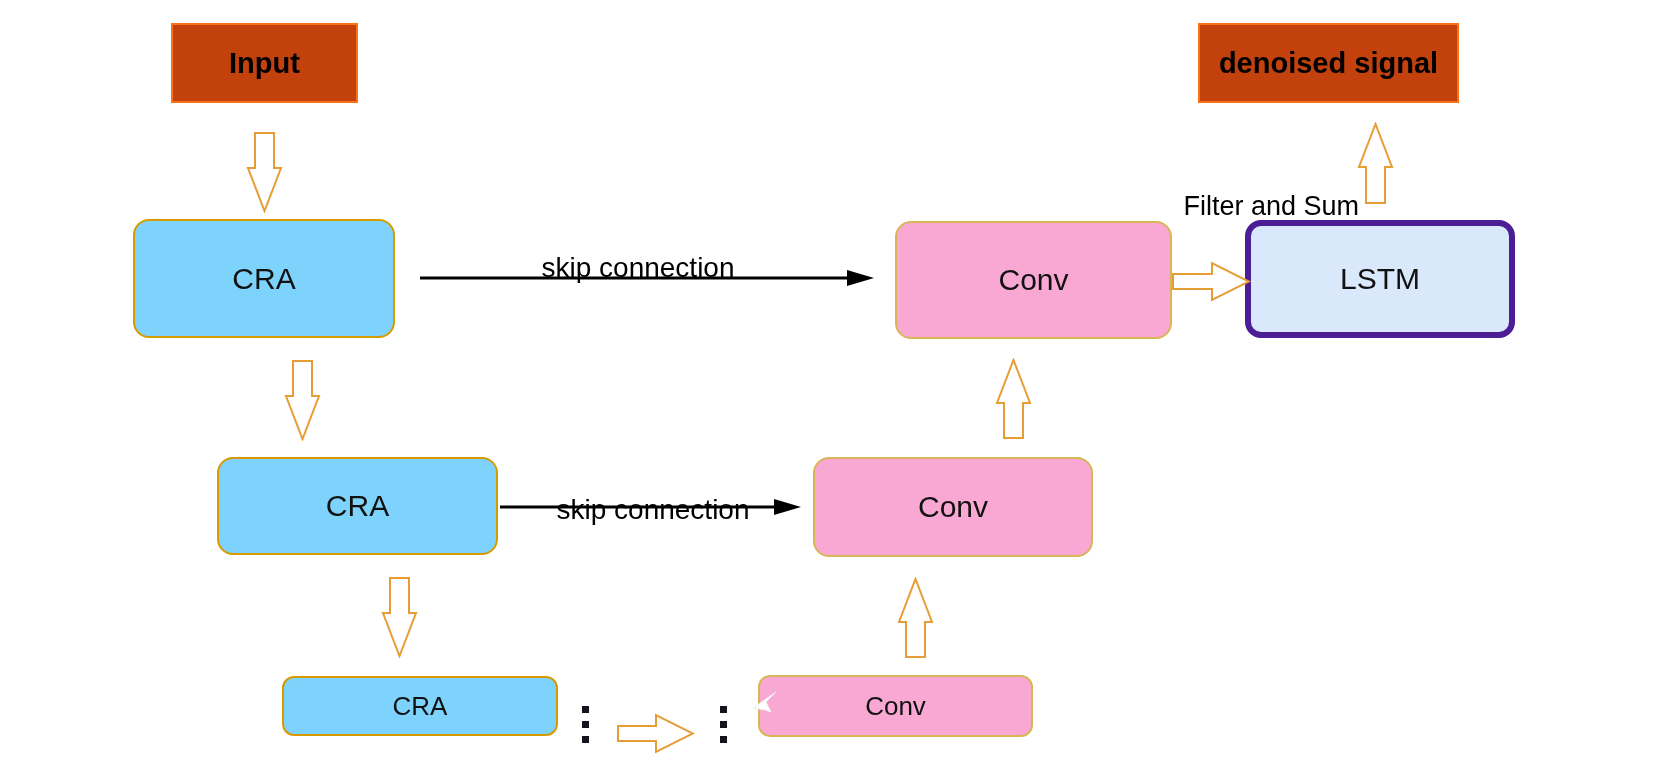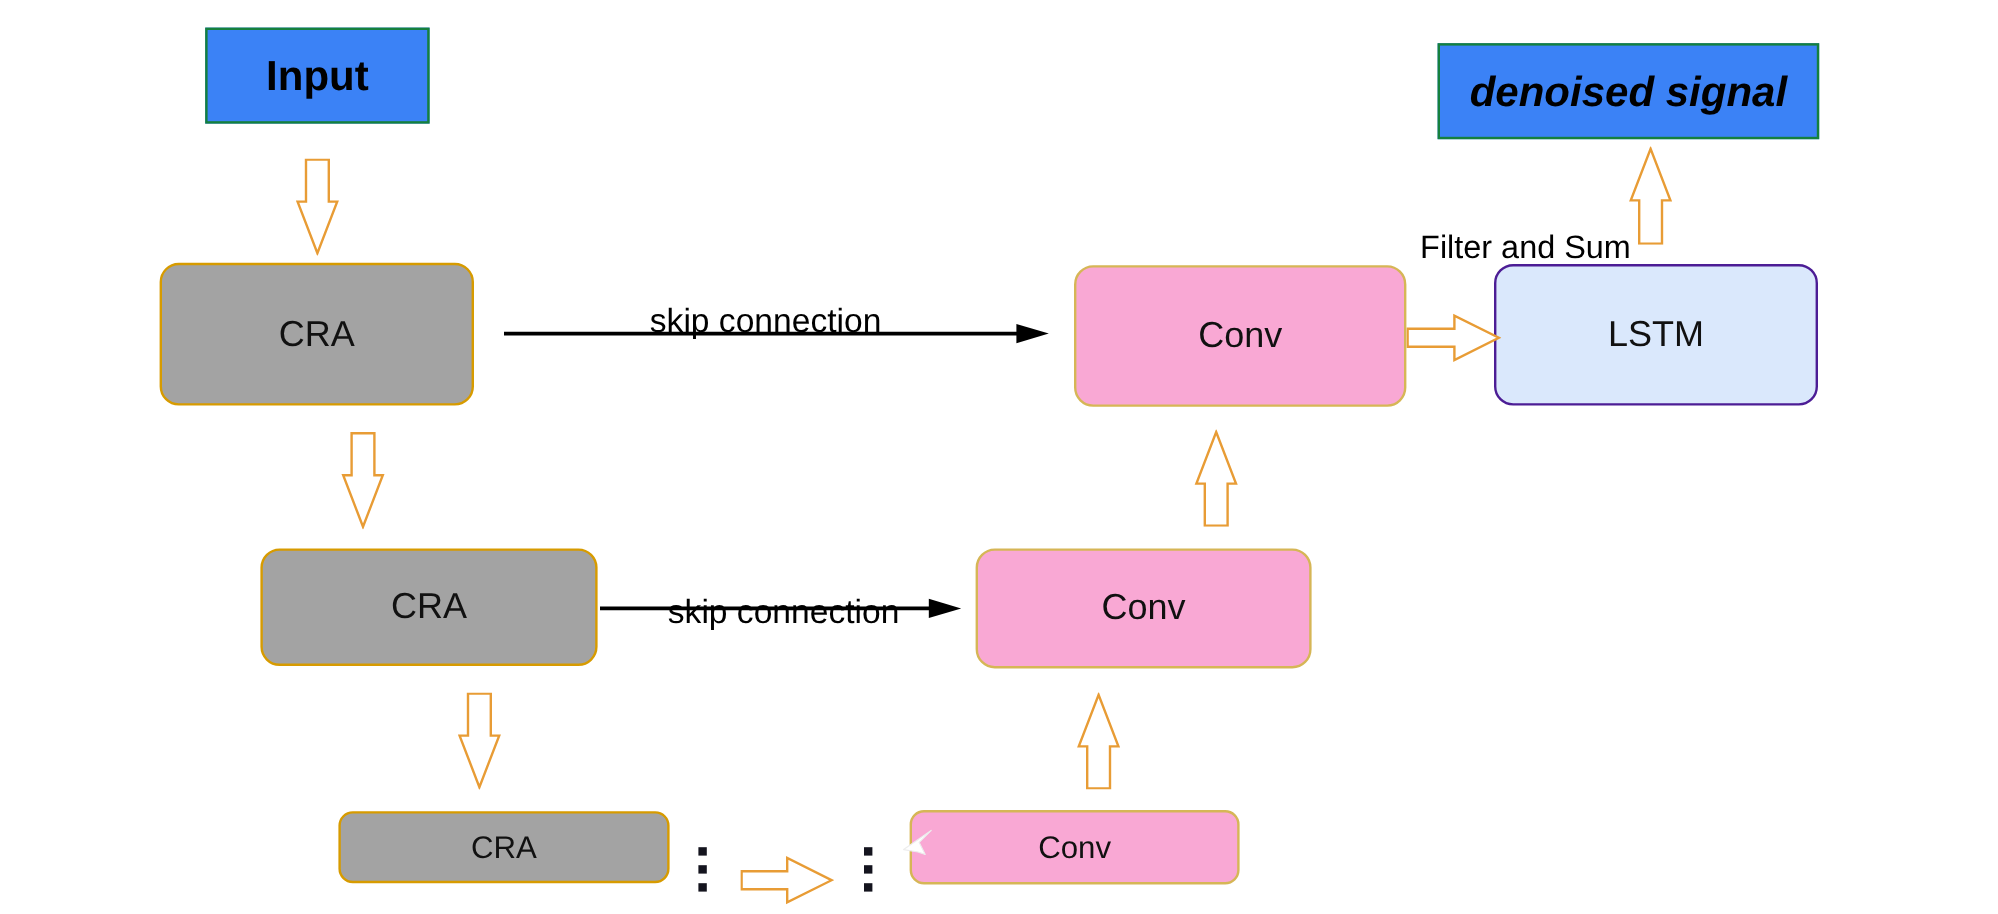--- a/index.html
+++ b/index.html
@@ -4,40 +4,40 @@
 <style>
   html,body{margin:0;padding:0;background:#ffffff;}
   .canvas{
     position:relative;width:1665px;height:762px;background:#ffffff;overflow:hidden;
     font-family:"Liberation Sans",sans-serif;color:#000;
   }
   .node{
     position:absolute;box-sizing:border-box;display:flex;align-items:center;justify-content:center;
     text-align:center;line-height:1;
   }
-  .io{background:#3b82f6;border:2px solid #15803d;font-weight:bold;font-size:35px;color:#000;}
-  .cra{background:#a3a3a3;border:2px solid #D79B00;border-radius:16px;font-size:30px;color:#111;}
+  .io{background:#c2410c;border:2px solid #f97316;font-weight:bold;font-size:29px;color:#000;}
+  .cra{background:#7dd3fc;border:2px solid #D79B00;border-radius:16px;font-size:30px;color:#111;}
   .conv{background:#f9a8d4;border:2px solid #D6B656;border-radius:16px;font-size:30px;color:#111;}
-  .lstm{background:#DAE8FC;border:2px solid #4c1d95;border-radius:16px;font-size:30px;color:#111;}
+  .lstm{background:#DAE8FC;border:6px solid #4c1d95;border-radius:16px;font-size:30px;color:#111;}
   .small{font-size:26px;border-radius:12px;}
   .flabel{position:absolute;font-size:28px;color:#000;white-space:nowrap;margin-top:40px;}
   .arrow{position:absolute;}
   .dots{position:absolute;display:flex;flex-direction:column;gap:8px;}
   .dots .sq{width:7px;height:7px;background:#14141e;}
 </style>
 </head>
 <body>
 
 <div class="canvas">
 
   <div class="node io" style="left:171px;top:23px;width:187px;height:80px;">
     <span>Input</span>
   </div>
 
-  <div class="node io" style="left:1198px;top:36px;width:318px;height:80px;font-style:italic;">
+  <div class="node io" style="left:1198px;top:23px;width:261px;height:80px;">
     <span>denoised signal</span>
   </div>
 
   <div class="node cra" style="left:133px;top:219px;width:262px;height:119px;">
     <span>CRA</span>
   </div>
 
   <div class="node conv" style="left:895px;top:221px;width:277px;height:118px;">
     <span>Conv</span>
   </div>

